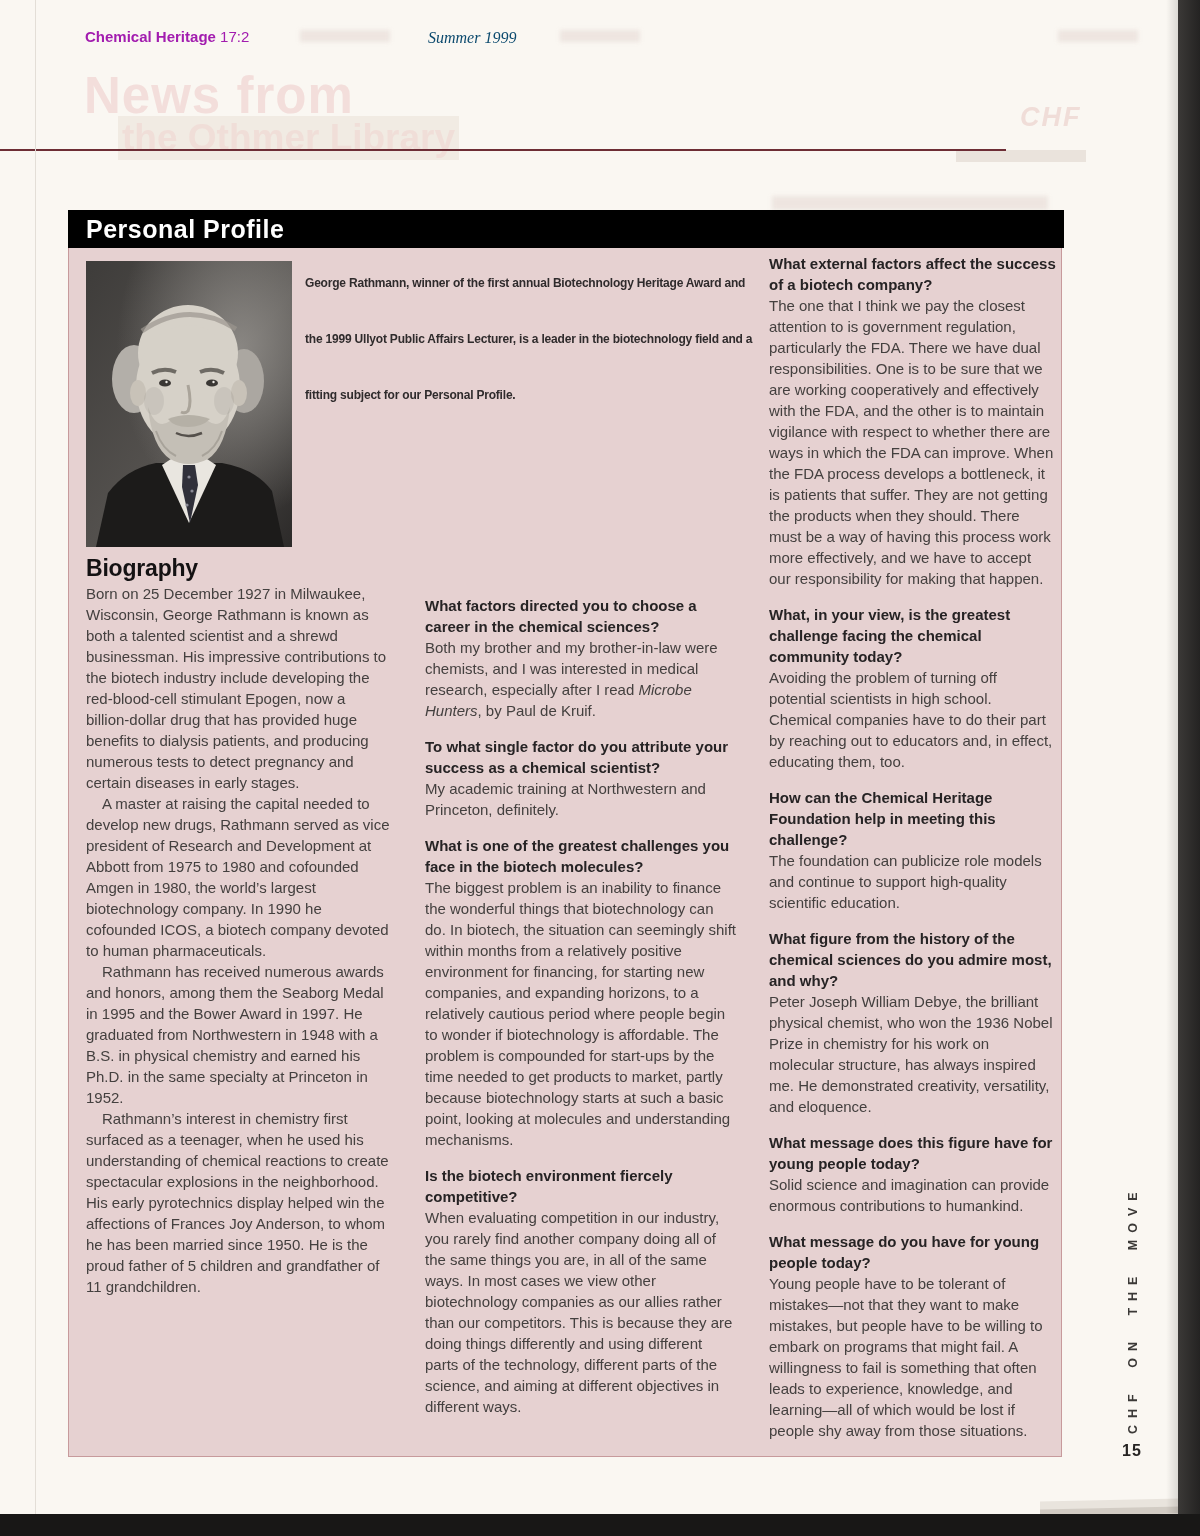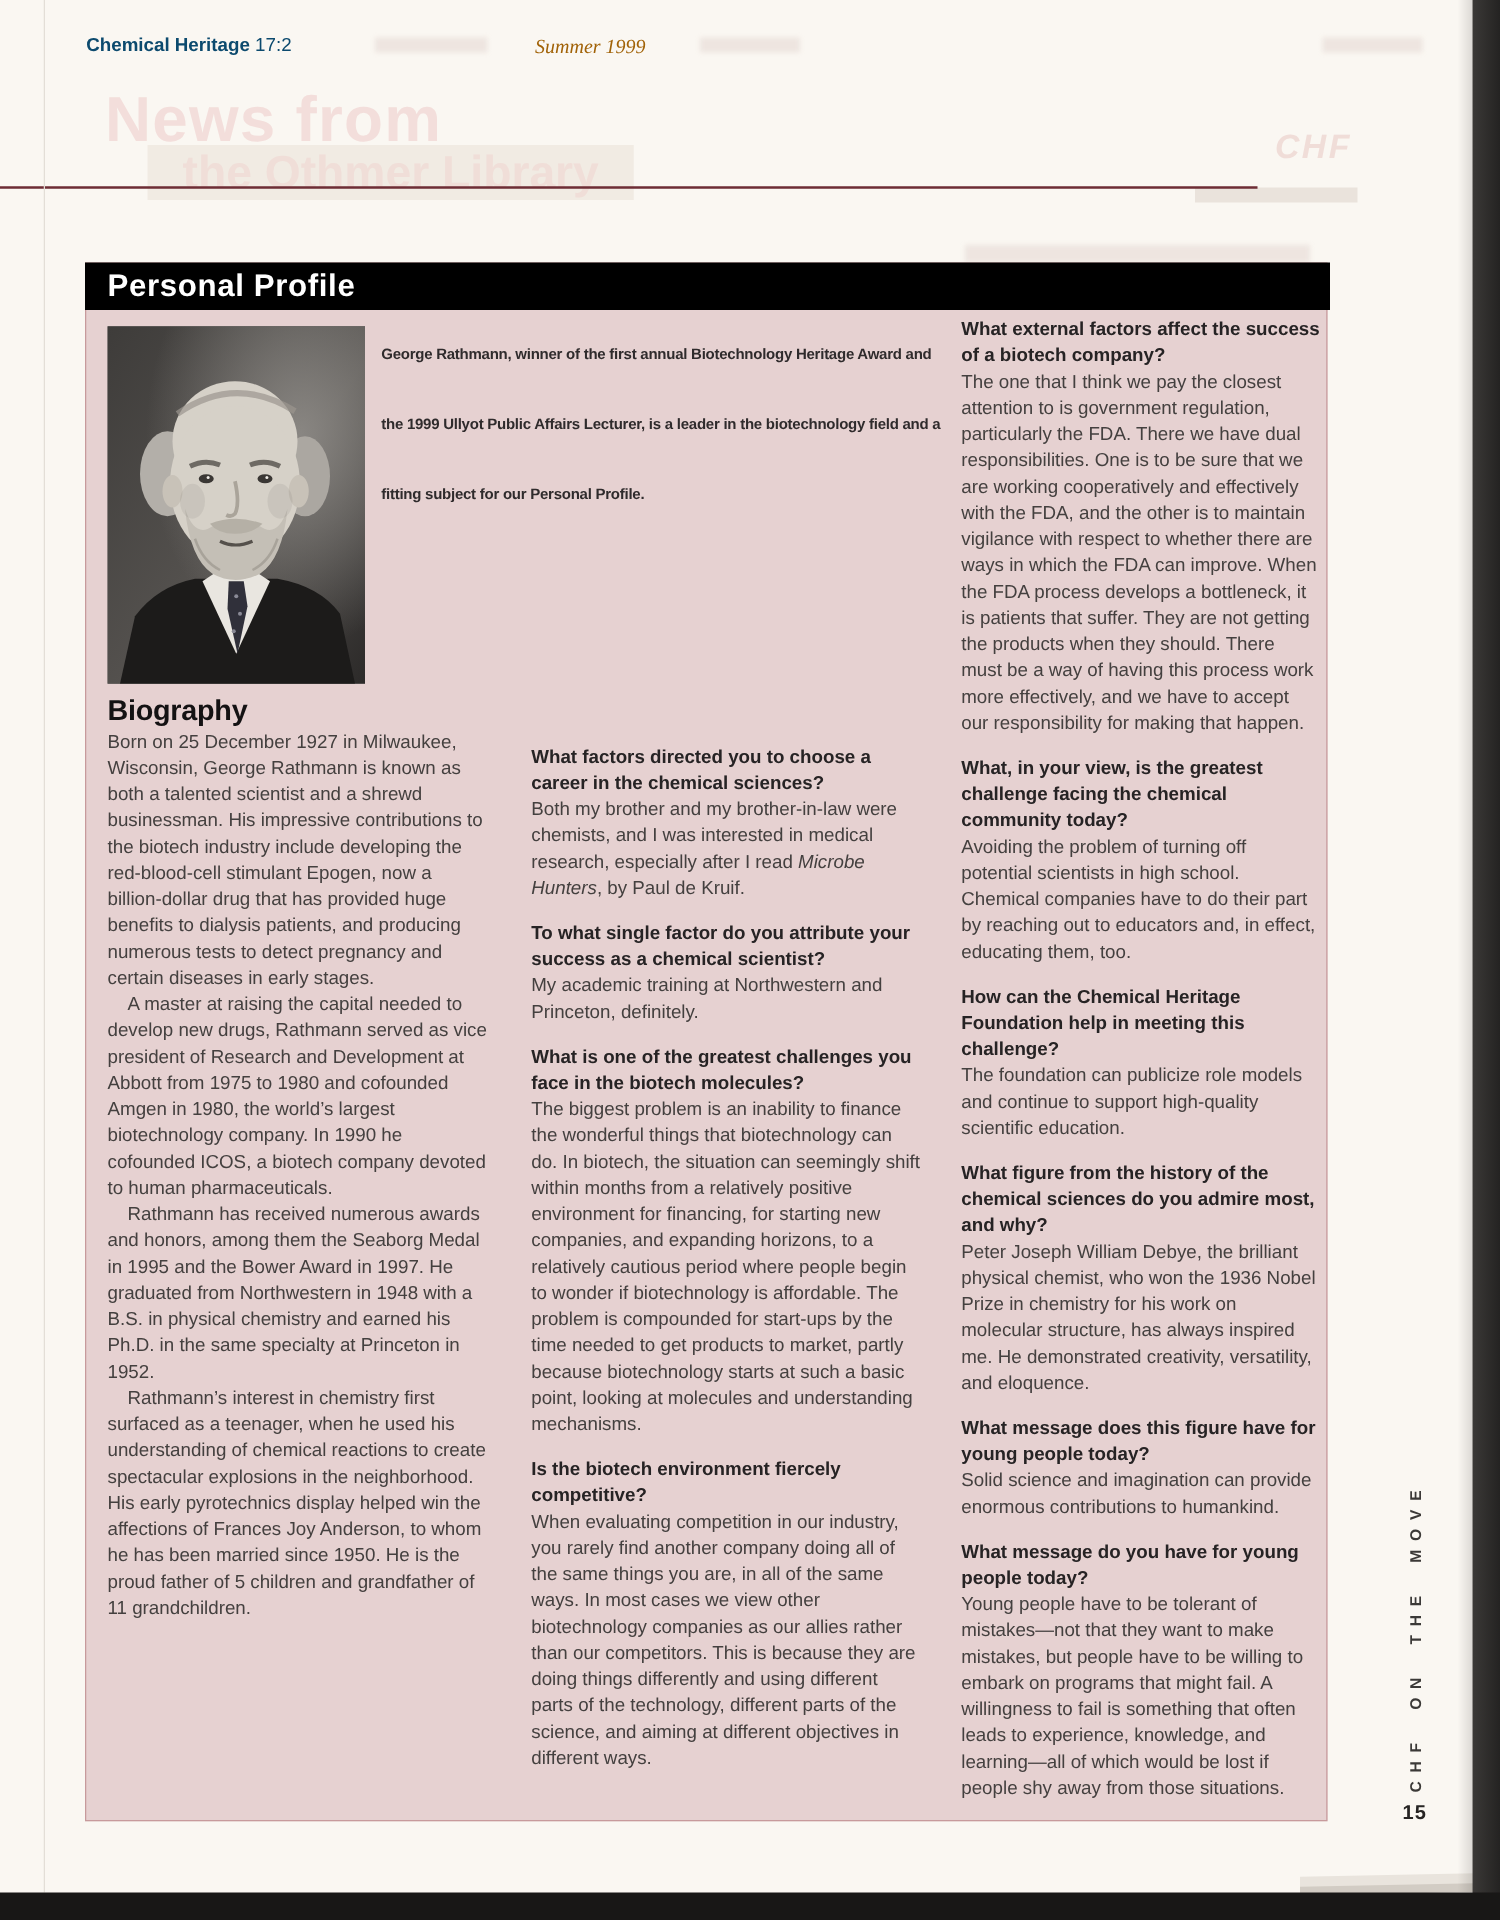--- a/index.html
+++ b/index.html
@@ -8,28 +8,28 @@
 
   
   .edge-right{position:absolute;left:1178px;top:0;width:22px;height:1536px;background:linear-gradient(to right,#3b3937,#242322);}
   .edge-right-shadow{position:absolute;left:1166px;top:0;width:12px;height:1536px;background:linear-gradient(to right,rgba(0,0,0,0),rgba(0,0,0,0.12));}
   .edge-bottom{position:absolute;left:0;top:1514px;width:1200px;height:22px;background:#181716;}
   .page-stack1{position:absolute;left:1040px;top:1500px;width:140px;height:9px;background:#e9e4dd;transform:skewY(-1.2deg);}
   .page-stack2{position:absolute;left:1040px;top:1508px;width:140px;height:7px;background:#d2ccc4;transform:skewY(-1.2deg);}
   .fold-line{position:absolute;left:35px;top:0;width:1px;height:1514px;background:#e3ded7;}
 
   
-  .journal{position:absolute;left:69px;top:28px;font-size:15px;color:#0c4a6e;}
+  .journal{position:absolute;left:85px;top:28px;font-size:15px;color:#a21caf;}
   .journal b{font-weight:700;}
-  .season{position:absolute;left:428px;top:29px;font-family:"Liberation Serif",serif;font-style:italic;font-size:16px;color:#a16207;}
+  .season{position:absolute;left:428px;top:29px;font-family:"Liberation Serif",serif;font-style:italic;font-size:16px;color:#0c4a6e;}
   .rule{position:absolute;left:0;top:149px;width:1006px;height:2px;background:#6d2d35;}
 
   
   .ghost1{position:absolute;left:84px;top:66px;font-size:51px;font-weight:800;letter-spacing:1px;color:#f3dedb;}
-  .ghost2{position:absolute;left:118px;top:116px;font-size:37px;font-weight:800;color:#f0ded8;background:#f1ebe3;padding:1px 28px;}
+  .ghost2{position:absolute;left:118px;top:116px;font-size:37px;font-weight:800;color:#f0ded8;background:#f1ebe3;padding:1px 4px;}
   .ghost-chf{position:absolute;left:1020px;top:102px;font-size:27px;font-weight:800;letter-spacing:2px;color:#f0ddd8;font-style:italic;}
   .ghost-chf-bar{position:absolute;left:956px;top:150px;width:130px;height:12px;background:#eae3dc;}
   .ghost-blur{position:absolute;background:rgba(190,160,155,0.20);filter:blur(2px);}
 
   
   .panel{position:absolute;left:68px;top:210px;width:994px;height:1247px;background:#e6d1d1;border:1px solid #c79a9c;box-sizing:border-box;}
   .banner{position:absolute;left:-1px;top:-1px;width:996px;height:38px;background:#000000;color:#ffffff;font-size:25px;font-weight:800;line-height:38px;padding-left:18px;box-sizing:border-box;letter-spacing:0.5px;}
 
   .photo{position:absolute;left:17px;top:50px;width:206px;height:286px;background:#555351;}
   .photo svg{display:block;}

